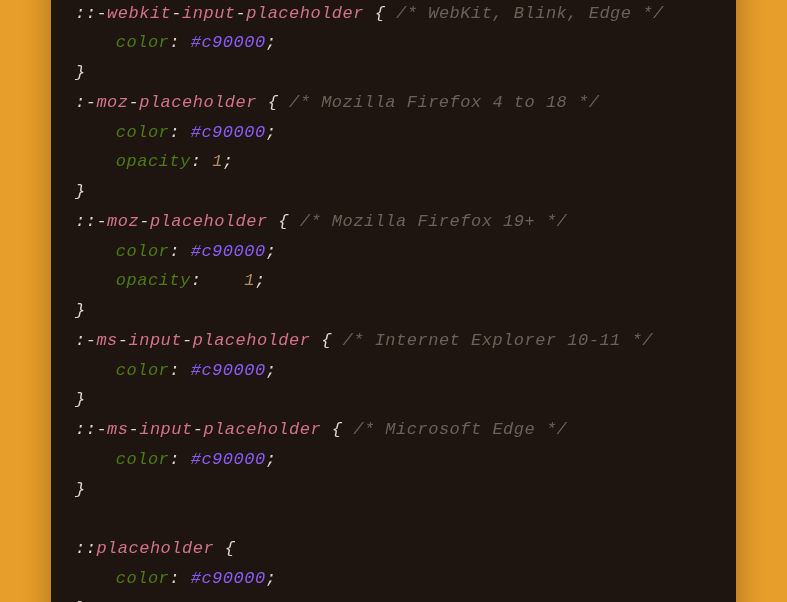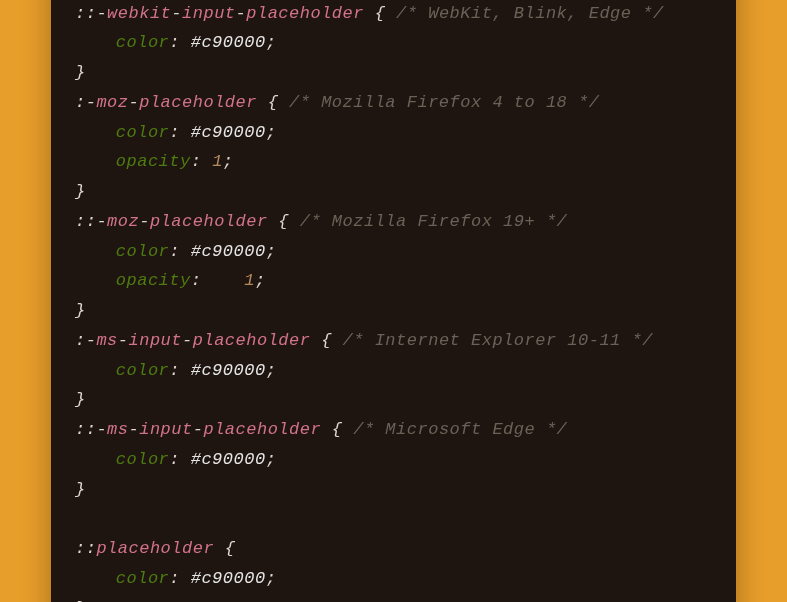--- a/index.html
+++ b/index.html
@@ -45,21 +45,21 @@
       color: #ded6cf;
       font-style: italic;
       letter-spacing: 0.5px;
       white-space: pre;
     }
     .sel-colon { color: #ded6cf; }
     .sel-name { color: #d2738a; }
     .brace { color: #ded6cf; }
     .comment { color: #6b6257; }
     .prop { color: #4d7c0f; }
-    .val { color: #e5e5e5; }
+    .val { color: #8b5cf6; }
     .num { color: #b58a5f; }
     .semi { color: #ded6cf; }
     .indent2 { display:inline-block; width: 4ch; }
     .line { display:block; min-height: 1.75em; }
   </style>
 </head>
 <body>
 
 <div class="window">
   <div class="titlebar">

